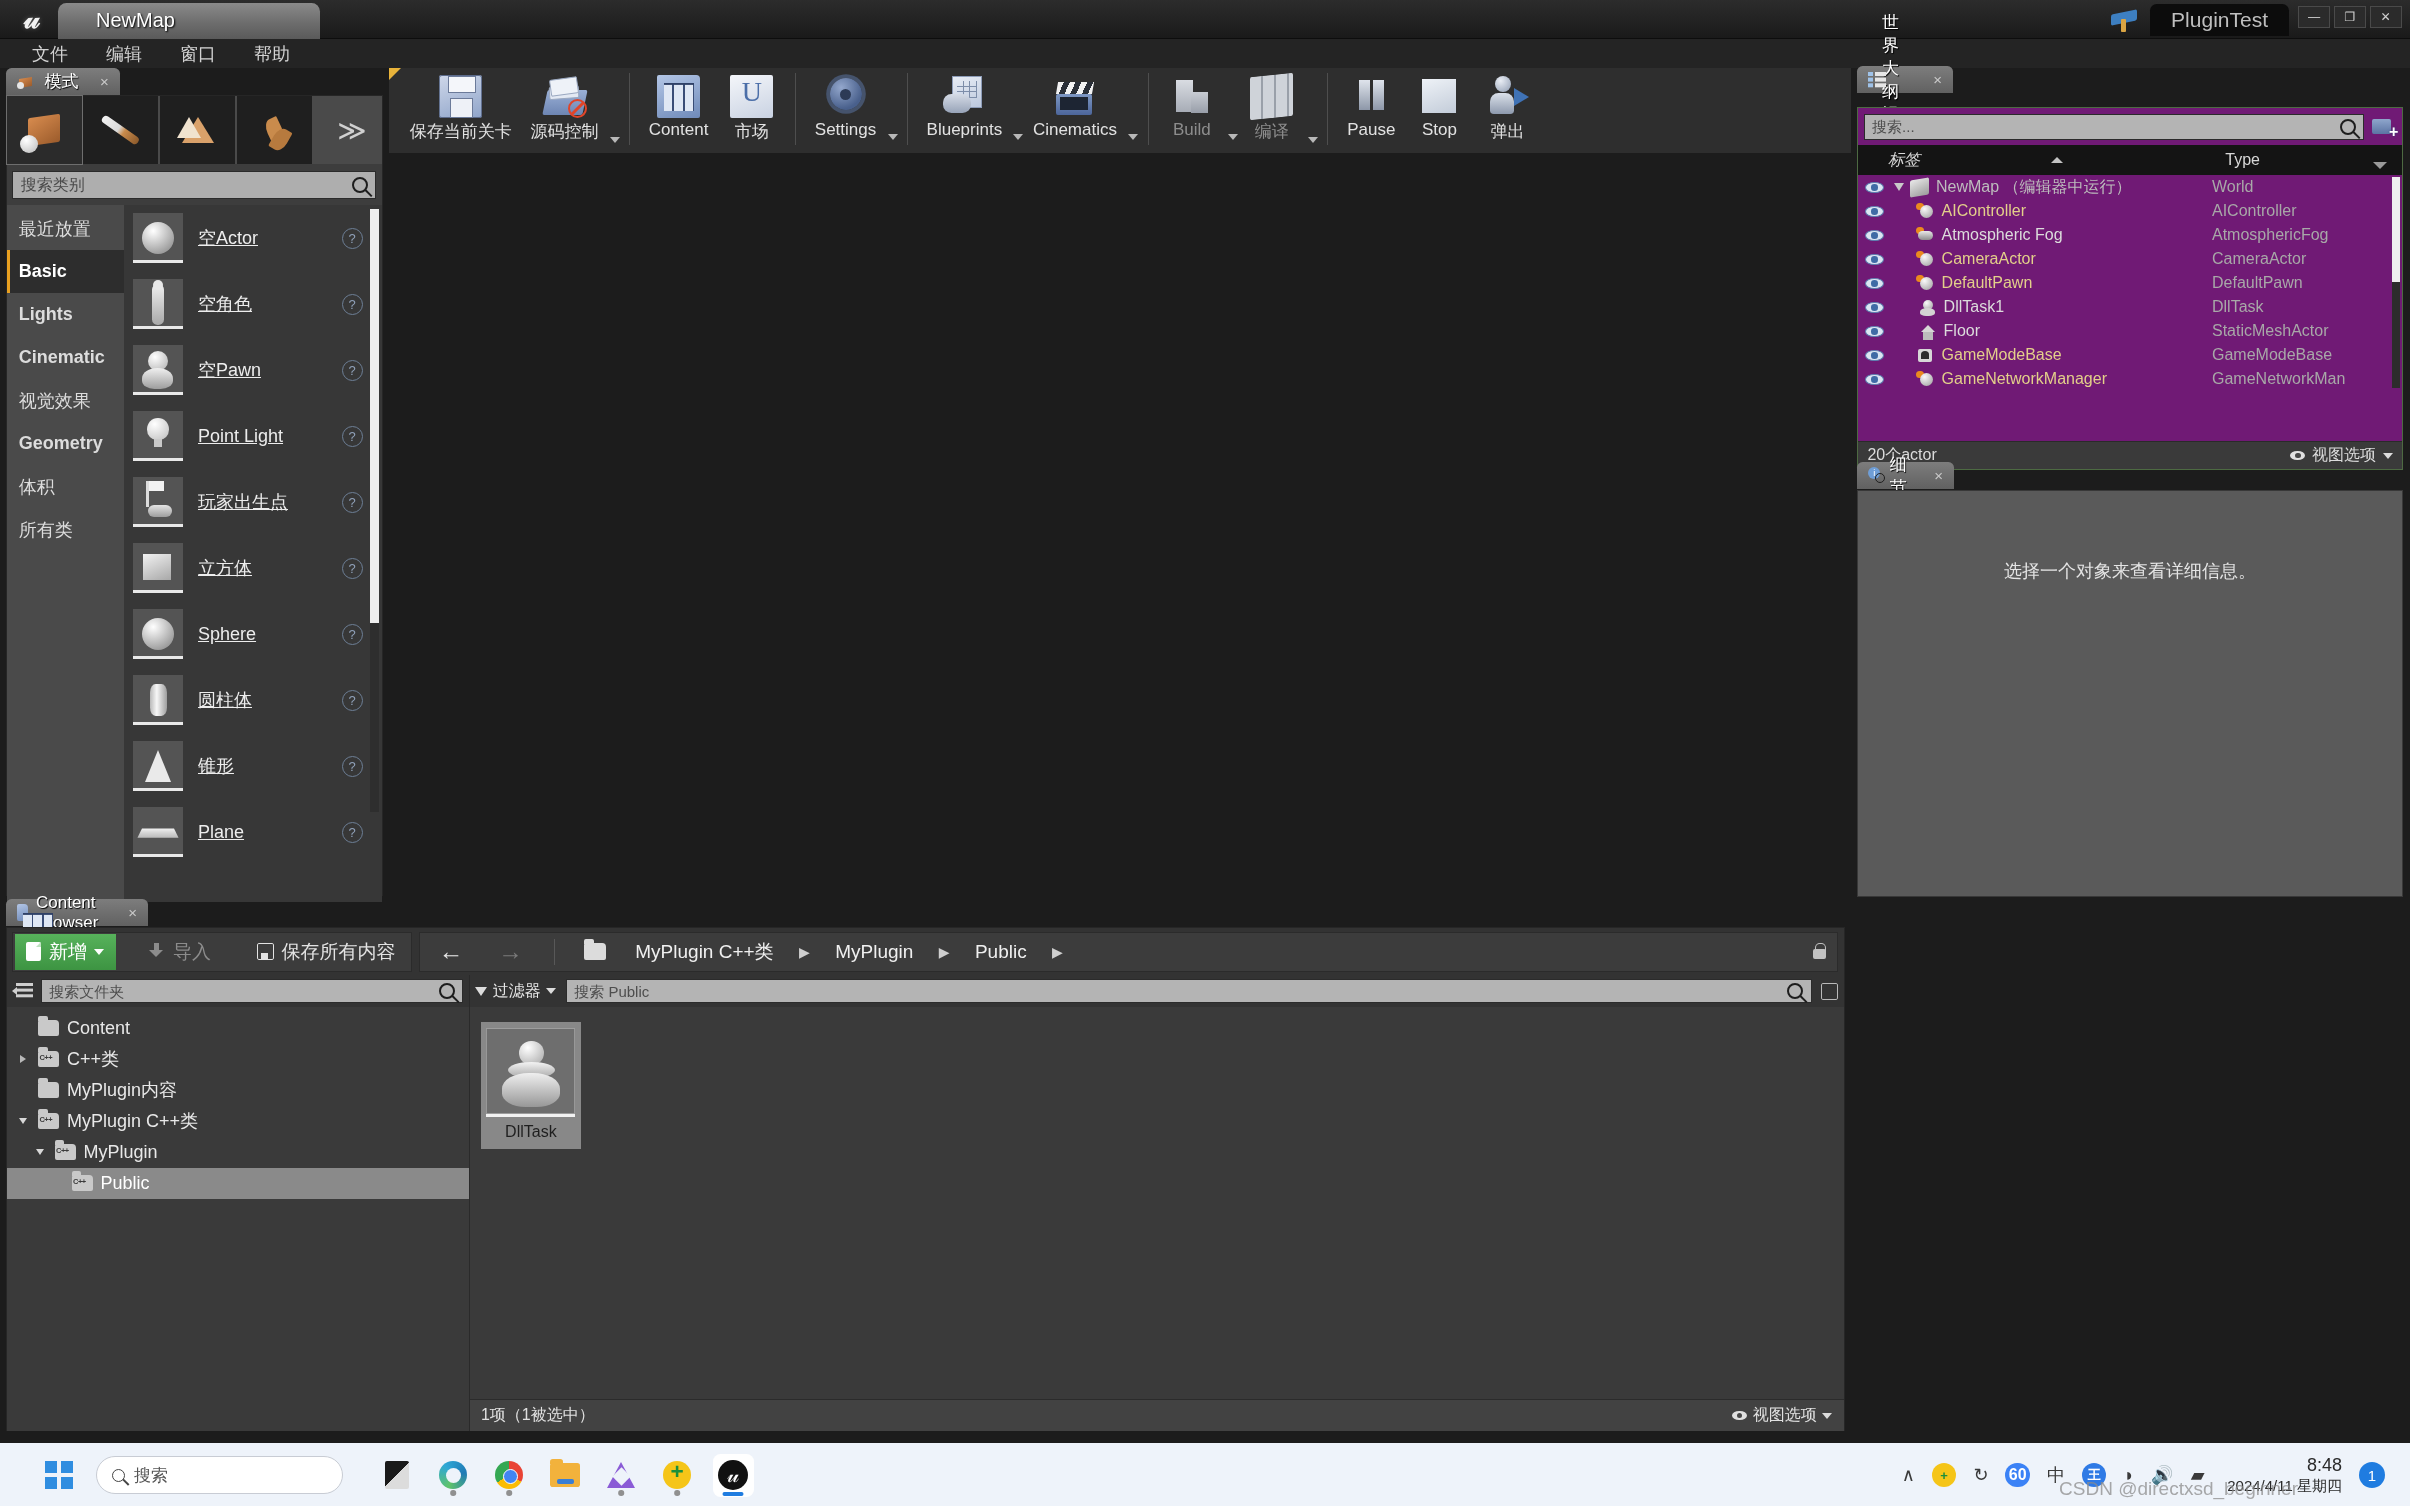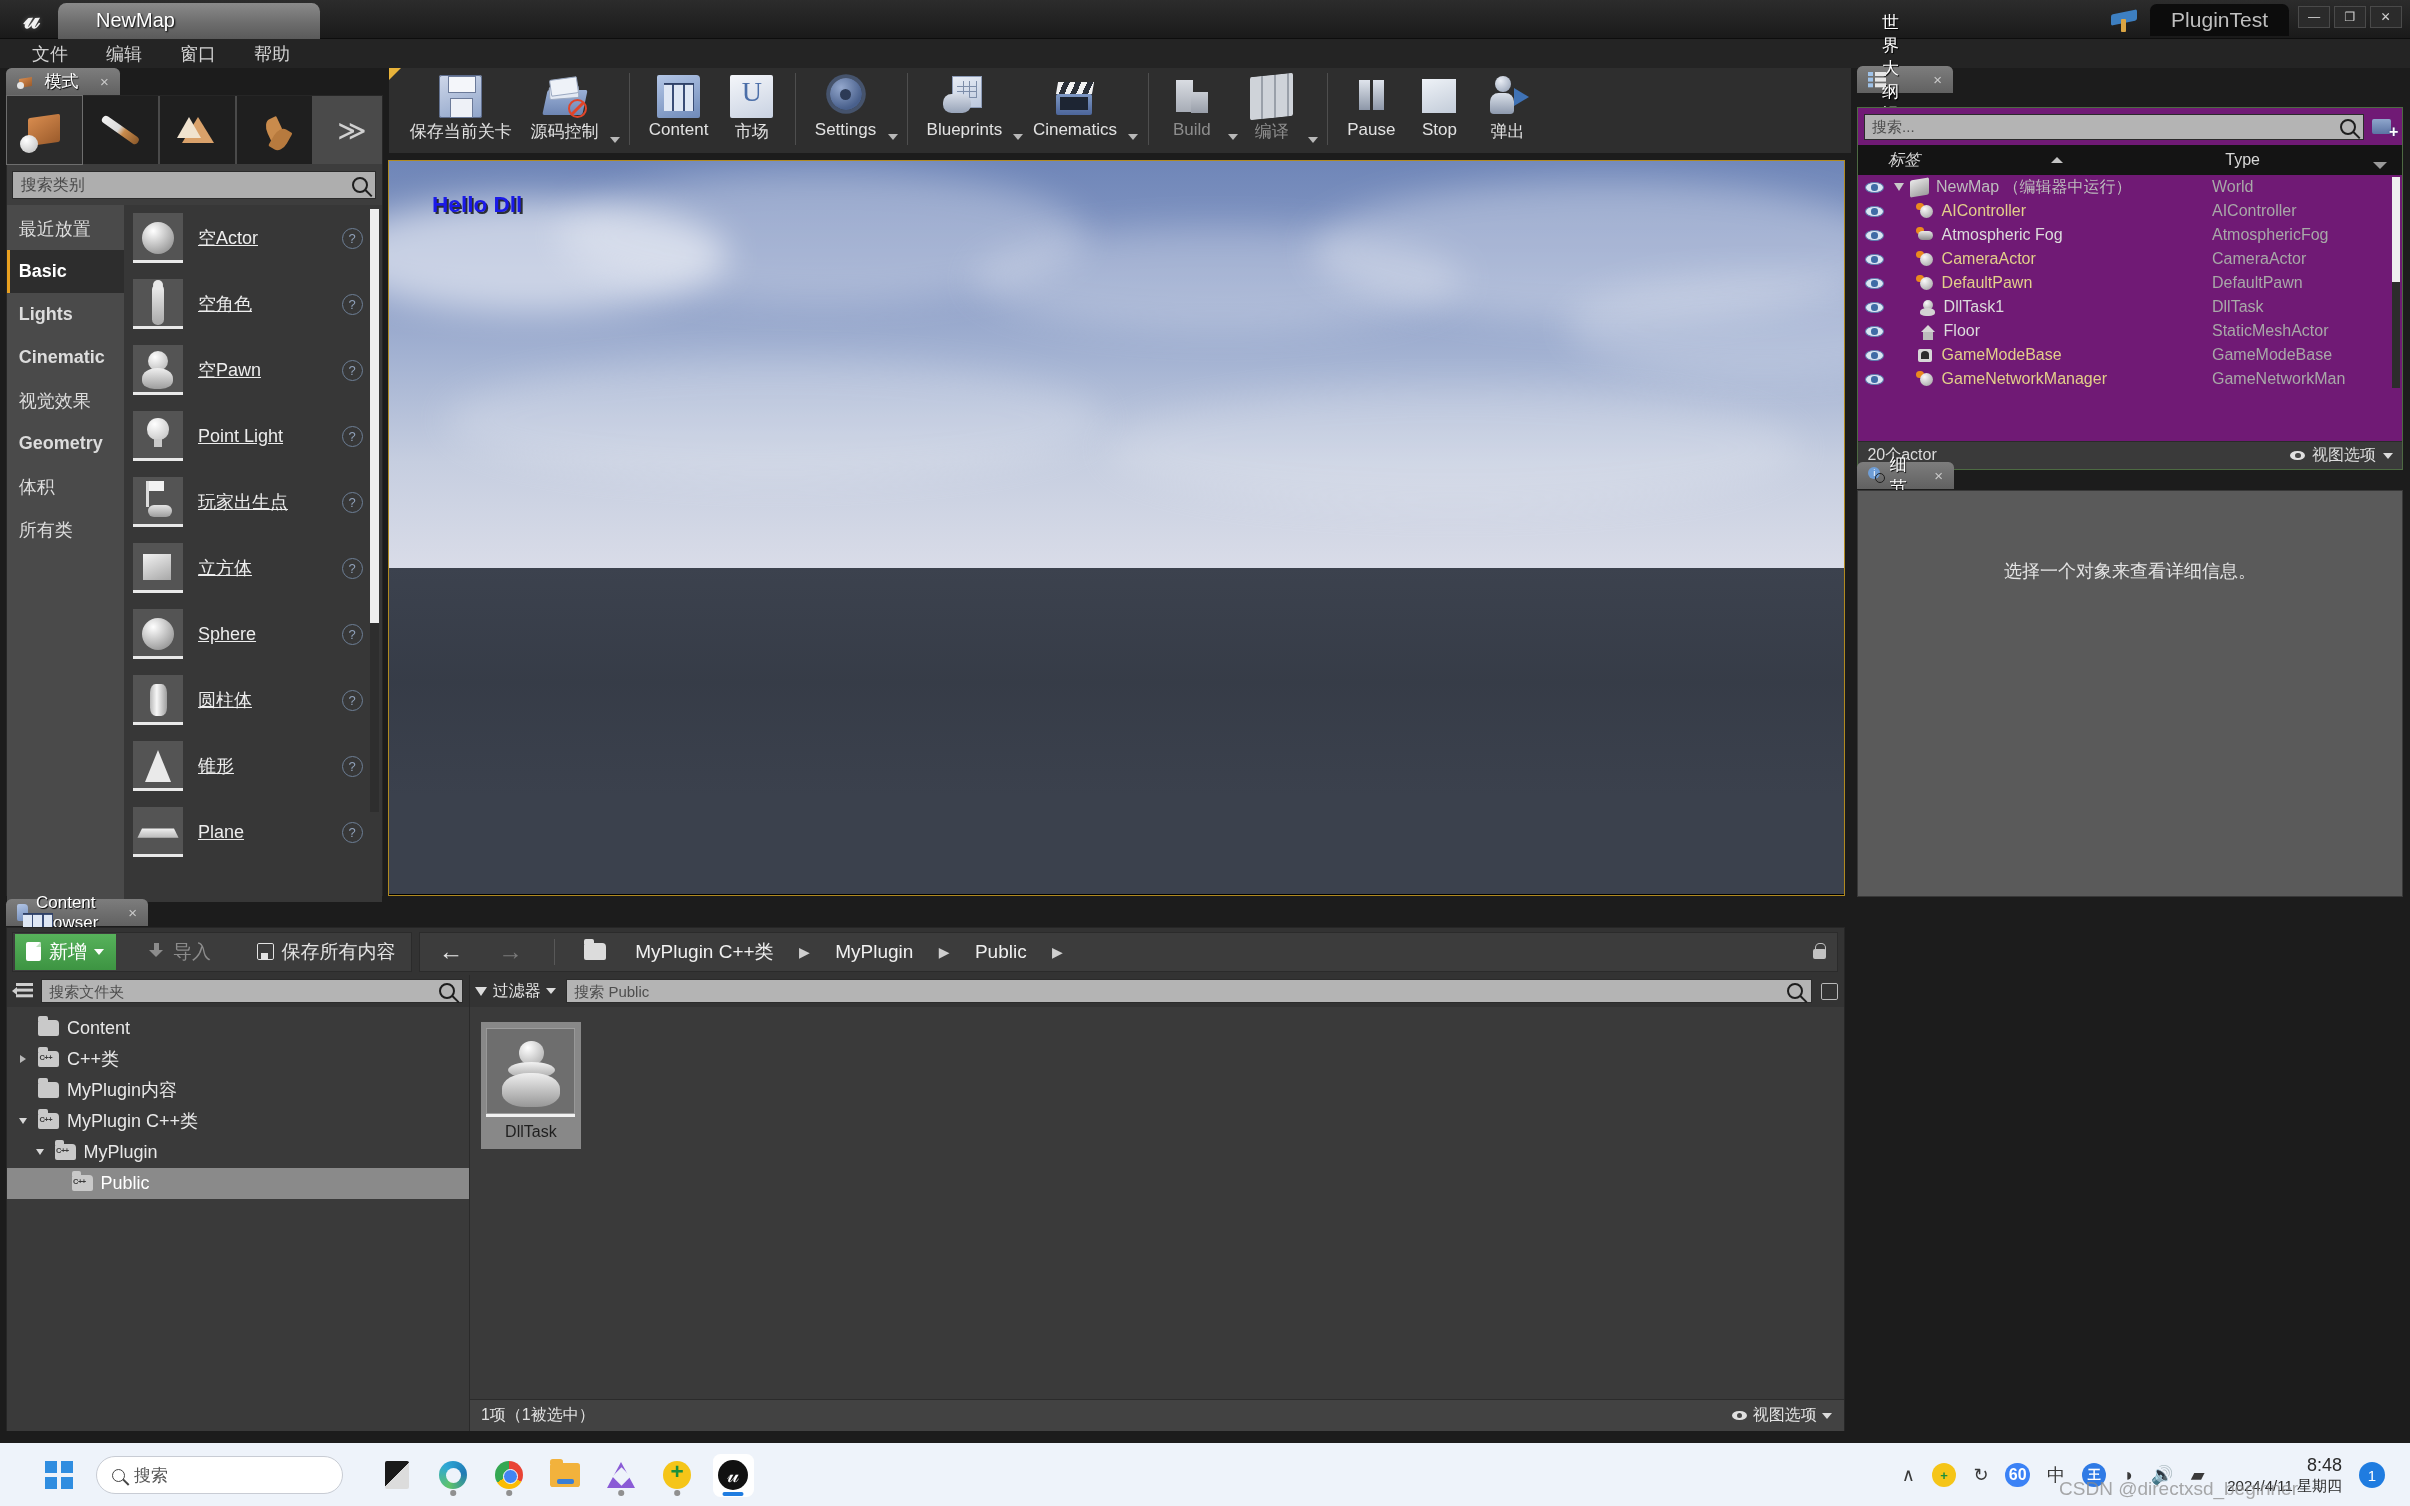--- a/index.html
+++ b/index.html
@@ -726,36 +726,20 @@
           <div class="asset-name">Plane</div>
           <div class="qmark">?</div>
         </div>
         <div class="asset-scrollbar">
             <div class="thumb"></div>
           </div>
       </div>
     </div>
   </div>
 
-  <div class="viewport-frame">
-    <div class="sky">
-      <div class="cloud" style="left:-56px;top:38px;width:395px;height:113px;"></div>
-      <div class="cloud" style="left:169px;top:9.4px;width:527px;height:132px;opacity:.5;"></div>
-      <div class="cloud" style="left:584px;top:66px;width:490px;height:104px;opacity:.45;"></div>
-      <div class="cloud" style="left:923px;top:19px;width:584px;height:141px;opacity:.55;"></div>
-      <div class="cloud" style="left:1177px;top:113px;width:395px;height:104px;opacity:.4;"></div>
-      <div class="cloud" style="left:56px;top:198px;width:659px;height:122px;opacity:.35;"></div>
-      <div class="cloud" style="left:716px;top:226px;width:697px;height:122px;opacity:.32;"></div>
-      <div class="hello-dll">Hello Dll</div>
-    </div>
-    <div class="floor">
-
-      <div class="floor-shade"></div>
-    </div>
-  </div>
 
   <div class="outliner-tab">
     <div class="panel-tab">
       <div style="width:18px;height:16px;position:relative">
         <div style="position:absolute;left:0;top:0.9px;width:4.7px;height:3.8px;background:#9fc2e8;box-shadow:0 5.6px 0 #9fc2e8,0 11.3px 0 #9fc2e8;"></div>
         <div style="position:absolute;left:6.6px;top:0.9px;width:11.3px;height:3.8px;background:#e6e6e6;box-shadow:0 5.6px 0 #e6e6e6,0 11.3px 0 #e6e6e6;"></div>
       </div>
       <div class="ptitle">世界大纲视图</div>
       <div class="pclose">×</div>
     </div>

